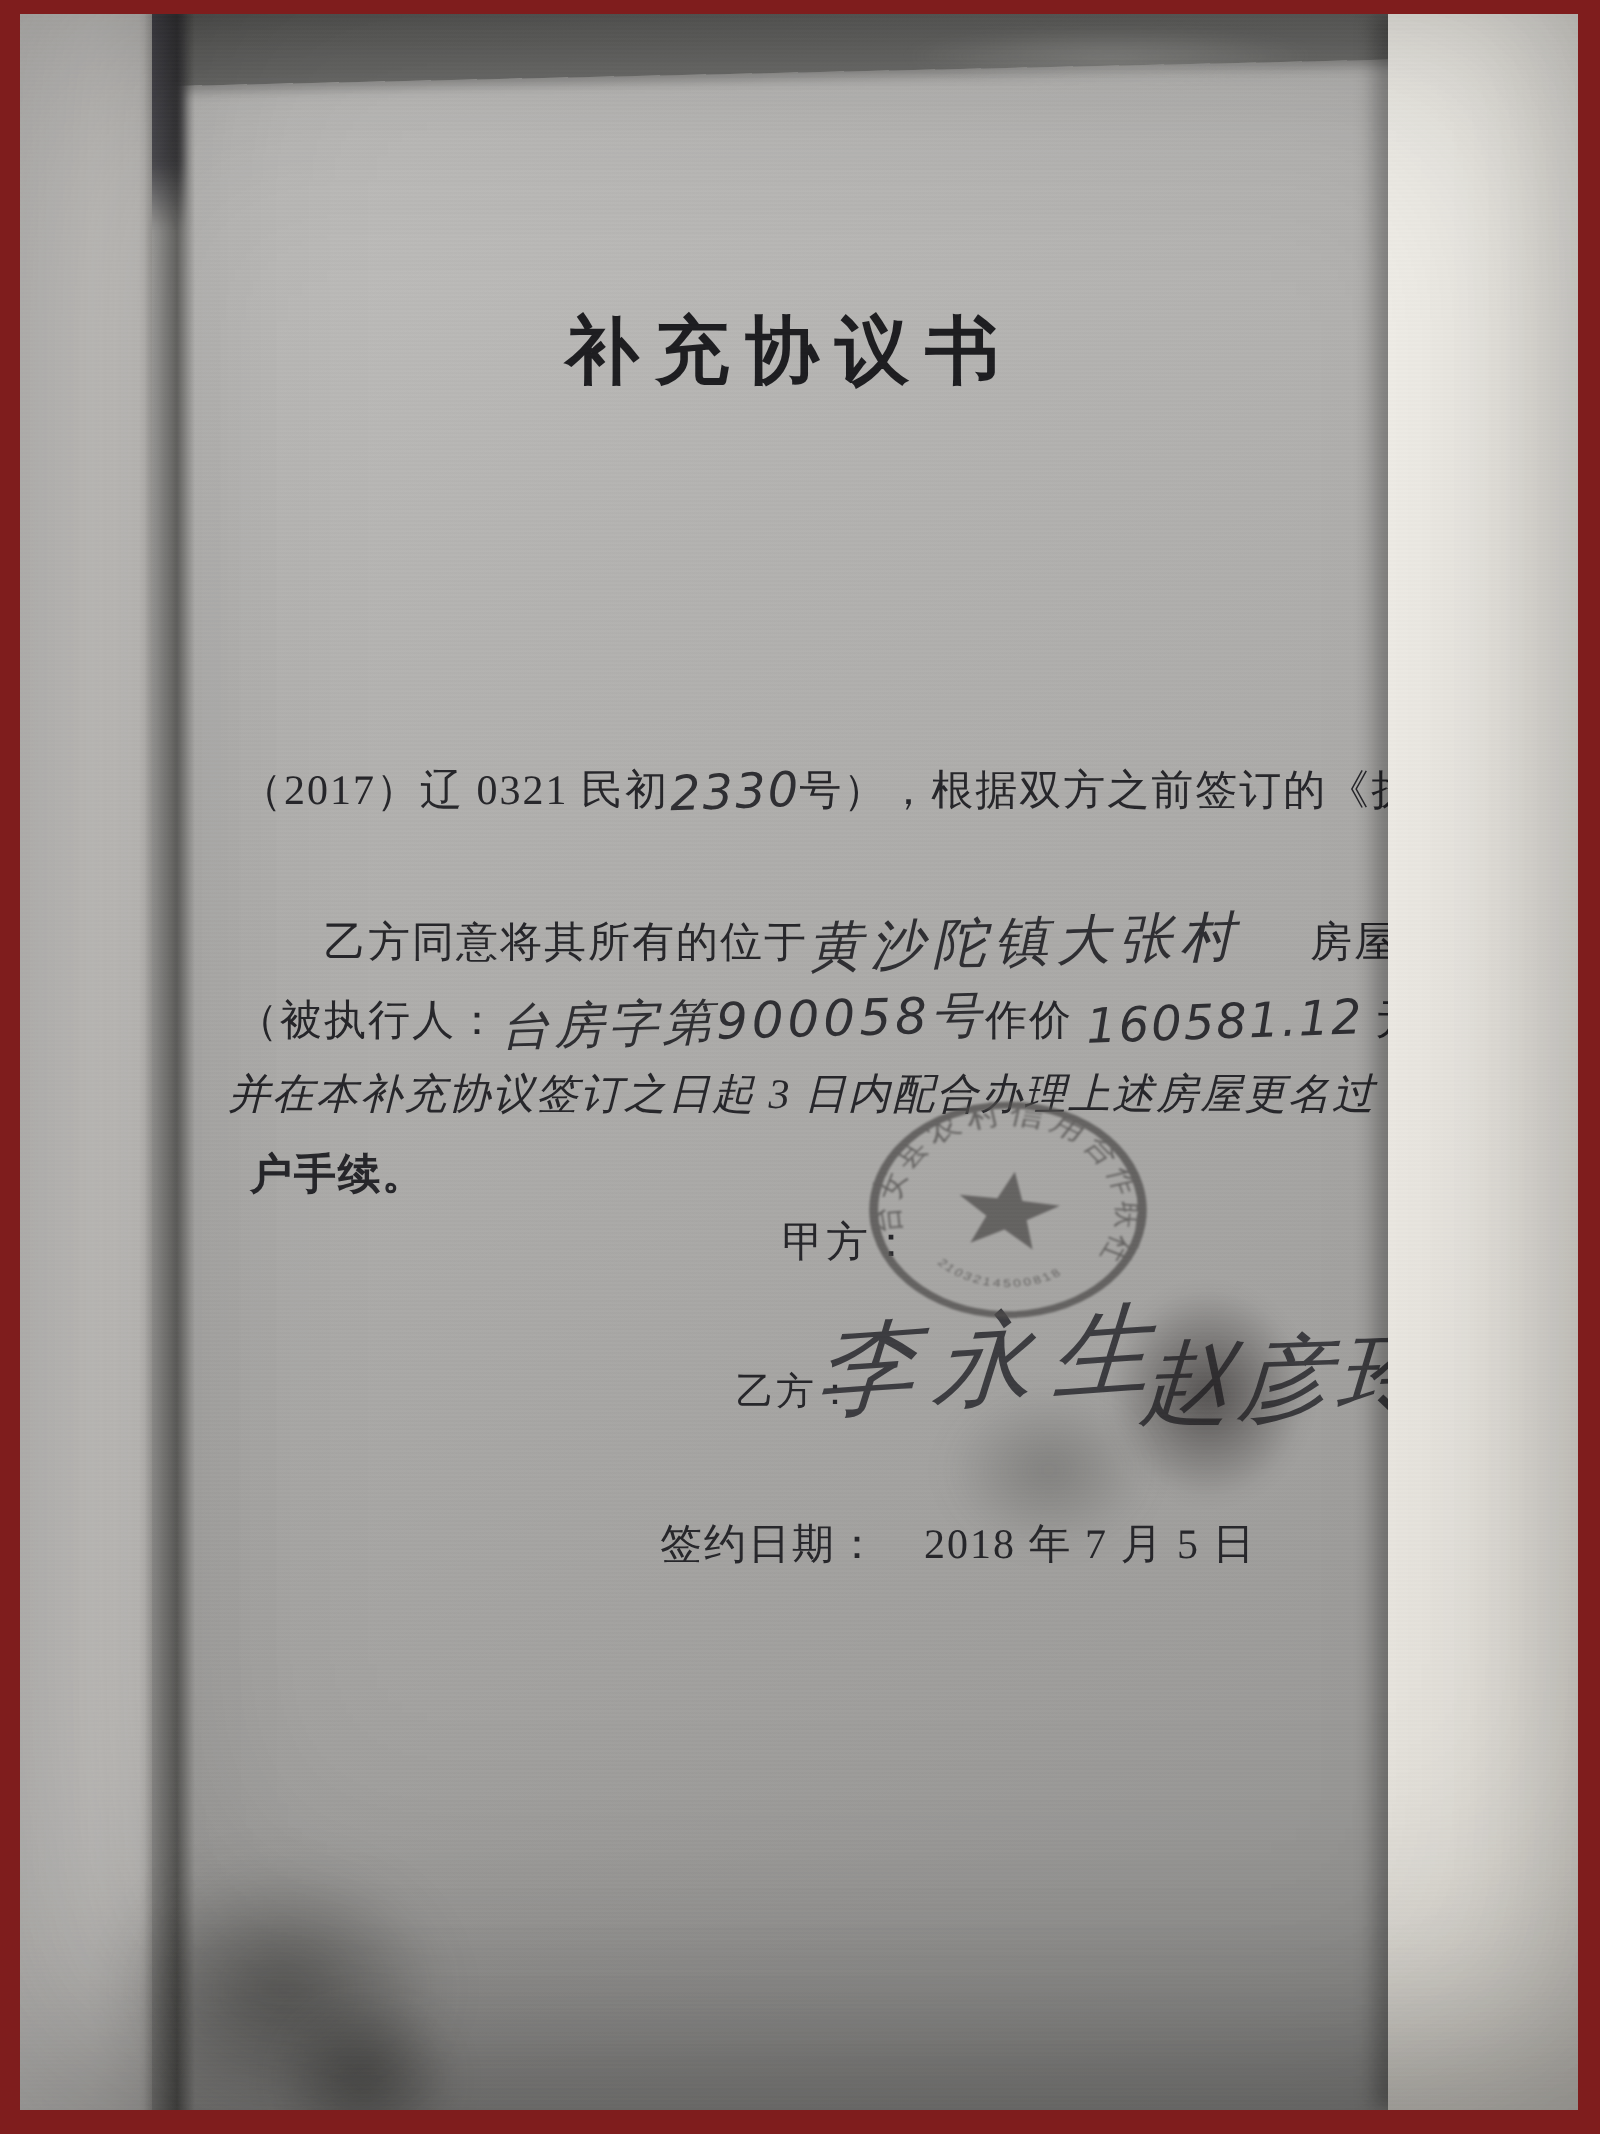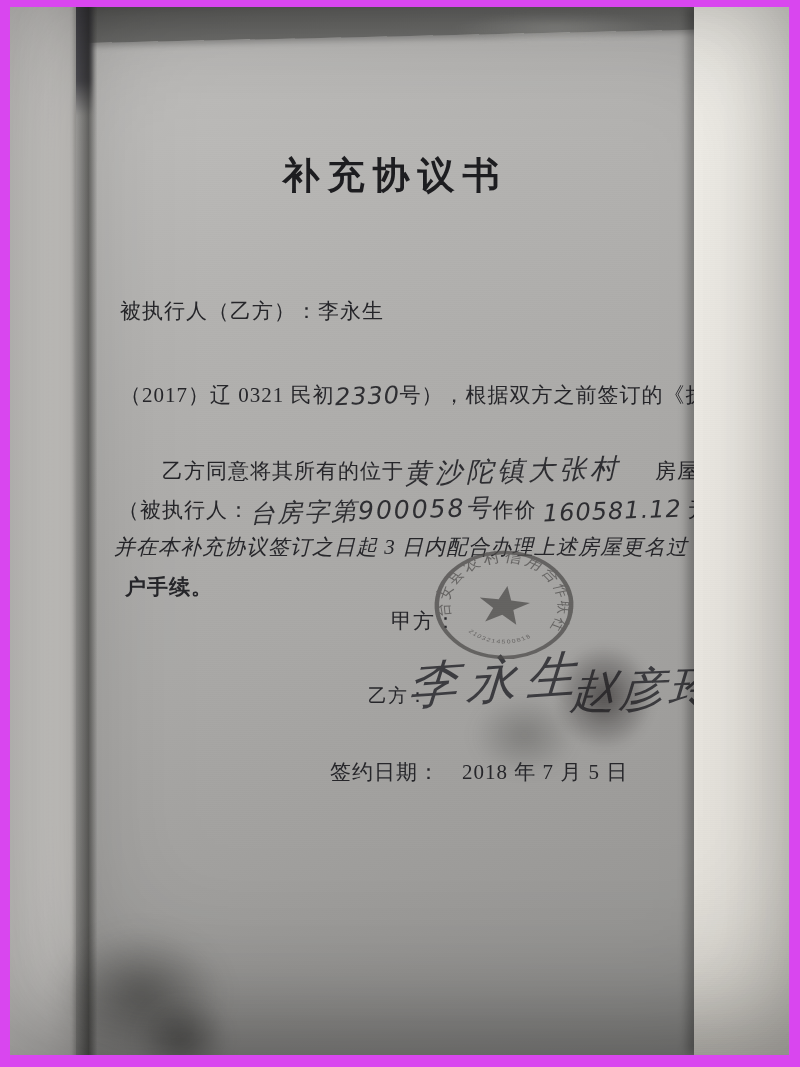--- a/index.html
+++ b/index.html
@@ -1,16 +1,16 @@
 <!DOCTYPE html>
 <html><head>
 <meta charset="utf-8">
 <style>
   html,body{margin:0;padding:0;background:#e8e8e8;}
-  .shot{position:relative;width:800px;height:1067px;background:#d946ef;overflow:hidden;
+  .shot{position:relative;width:800px;height:1067px;background:#7f1d1d;overflow:hidden;
         font-family:"Liberation Serif",serif;}
   
   .photo{position:absolute;left:10px;top:7px;width:779px;height:1048px;overflow:hidden;
          background:linear-gradient(155deg,#c3c2c0 0%,#b3b2b0 30%,#a9a8a6 55%,#9c9b99 80%,#929290 100%);}
   .band-top{position:absolute;left:-12px;top:-18px;width:820px;height:56px;z-index:2;
             background:linear-gradient(to bottom,#474745,#61615f 55%,#6e6e6c);
             transform:rotate(-1.25deg);transform-origin:left bottom;
             box-shadow:0 3px 6px rgba(0,0,0,.25);}
   .band-ghost{position:absolute;left:440px;top:6px;width:210px;height:30px;z-index:3;border-radius:50%;
               background:radial-gradient(ellipse at center,rgba(230,230,225,.22),rgba(230,230,225,0) 70%);
@@ -66,21 +66,20 @@
 
     <div class="band-top"></div>
     <div class="band-ghost"></div>
     <div class="notch"></div>
     <div class="edge-left"></div>
     <div class="gutter"></div>
 
     <div class="content">
       <div class="title" style="top:144px;">补充协议书</div>
 
-      <div class="line" style="left:110px;top:290px;">被执行人（乙方）：李永生</div>
 
       <div class="line" style="left:110px;top:374px;">
         <span>（2017）辽 0321 民初</span><span class="hand hand-num">2330</span><span>号），根据双方之前签订的《执</span>
       </div>
 
       <div class="line" style="left:152px;top:446px;">
         <span>乙方同意将其所有的位于</span><span class="hand hand-inline" style="font-size:27px;letter-spacing:4px;">黄沙陀镇大张村</span><span class="gap-md"></span><span>房屋</span>
       </div>
       <div class="line" style="left:108px;top:487px;">
         <span>（被执行人：</span><span class="hand hand-inline">台房字第900058号</span><span>作价</span>&nbsp;<span class="hand hand-num">160581.12</span>&nbsp;<span>元抵偿给甲方，</span>

